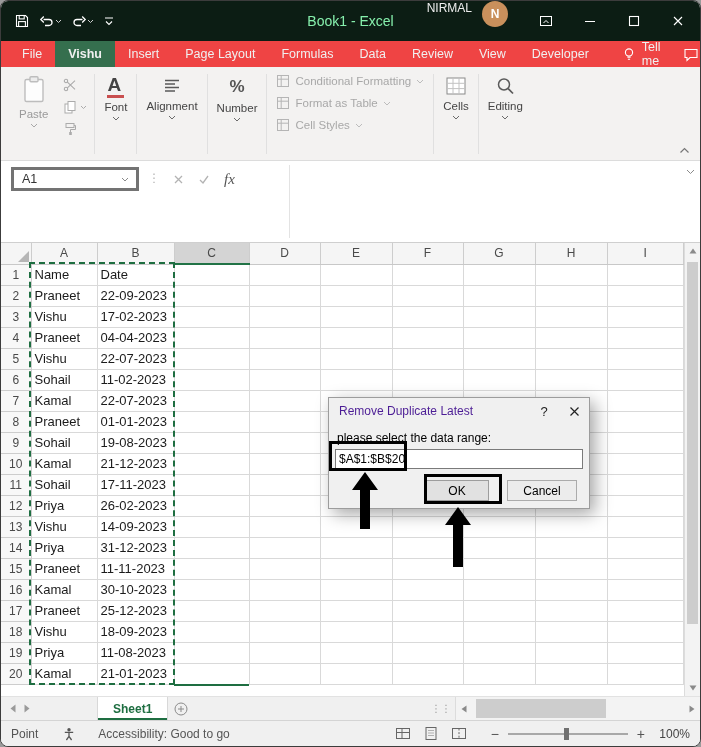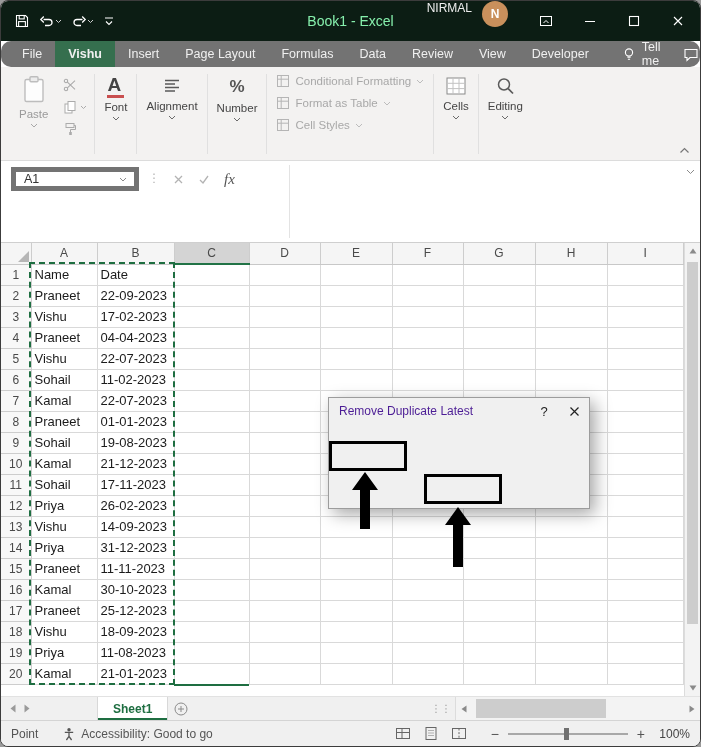--- a/index.html
+++ b/index.html
@@ -11,21 +11,21 @@
   .titlebar{height:40px;background:#0c1d14;display:flex;align-items:center;position:relative;color:#fff;}
   .qat{display:flex;align-items:center;padding-left:10px;gap:3px;z-index:2;}
   .qat .tbtn{display:flex;align-items:center;justify-content:center;height:30px;padding:0 3px;}
   .title-center{position:absolute;left:0;right:0;text-align:center;font-size:14px;color:#86efac;pointer-events:none;}
   .title-right{margin-left:auto;display:flex;align-items:flex-start;height:100%;z-index:2;}
   .user-name{font-size:12px;color:#eee;margin-right:10px;}
   .avatar{width:26px;height:26px;border-radius:50%;background:#c9905c;color:#fff;font-size:12px;font-weight:bold;display:flex;align-items:center;justify-content:center;margin-right:16px;}
   .win-btn{width:44px;height:100%;display:flex;align-items:center;justify-content:center;}
 
   
-  .tabrow{height:26px;background:#737373;display:flex;align-items:stretch;padding-left:8px;font-size:12.5px;color:#f0f0f0;border-radius:10px;}
+  .tabrow{height:26px;background:#ef4444;display:flex;align-items:stretch;padding-left:8px;font-size:12.5px;color:#f0f0f0;}
   .rtab{display:flex;align-items:center;padding:0 13px;cursor:default;white-space:nowrap;}
   .rtab.active{background:#356f4e;font-weight:bold;}
   .tellme{display:flex;align-items:center;gap:6px;margin-left:14px;padding:0 6px;}
   .tabrow-spacer{flex:1;}
   .comment-btn{display:flex;align-items:center;padding:0 16px;}
 
   
   .ribbon{height:94px;background:#f3f2f1;display:flex;align-items:stretch;padding:3px 4px 0 4px;position:relative;border-bottom:1px solid #dcdcdc;}
   .rgroup{display:flex;flex-direction:column;padding:0 5px;}
   .rgroup .gcontent{flex:1;display:flex;align-items:flex-start;gap:4px;}
@@ -37,21 +37,21 @@
   .smallcol{display:flex;flex-direction:column;gap:6px;padding-top:7px;}
   .smallbtn{display:flex;align-items:center;gap:3px;height:16px;padding:0 2px;}
   .style-item{display:flex;align-items:center;gap:5px;height:22px;padding:0 4px;font-size:11.5px;color:#a8a8a8;}
   .fontA{font-size:19px;font-weight:bold;color:#444;line-height:20px;}
   .fontA .bar{display:block;height:3px;width:17px;background:#c94f4f;margin-top:0px;}
   .pct{font-size:17px;color:#555;line-height:24px;font-weight:bold;}
   .collapse-ribbon{position:absolute;right:10px;bottom:6px;}
 
   
   .fbar{height:82px;background:#fff;border-bottom:1px solid #cfcfcf;position:relative;}
-  .namebox{position:absolute;left:10px;top:6px;width:128px;height:24px;border:5px solid #737373;display:flex;align-items:center;font-size:12.5px;color:#333;background:#fff;}
+  .namebox{position:absolute;left:10px;top:6px;width:128px;height:24px;border:3px solid #737373;display:flex;align-items:center;font-size:12.5px;color:#333;background:#fff;}
   .namebox .nb-text{flex:1;padding-left:8px;}
   .namebox .nb-chev{width:22px;display:flex;align-items:center;justify-content:center;}
   .fbar .dots{position:absolute;left:147px;top:10px;color:#b5b5b5;font-size:12px;}
   .fbar-btns{position:absolute;left:162px;top:6px;height:24px;display:flex;align-items:center;gap:14px;padding-left:10px;}
   .fx{font-family:"Liberation Serif",serif;font-style:italic;font-size:15px;color:#555;}
   .fbar .vdiv{position:absolute;left:288px;top:4px;bottom:4px;width:1px;background:#e3e3e3;}
   .formula-area{position:absolute;left:292px;top:4px;right:20px;bottom:4px;font-size:13px;color:#222;}
   .fbar-expand{position:absolute;right:5px;top:8px;}
 
   
@@ -79,21 +79,21 @@
   .addsheet{width:26px;display:flex;align-items:center;justify-content:center;}
   .tabbar-spacer{flex:1;}
   .splitter{display:flex;align-items:center;padding:0 4px;color:#9a9a9a;font-size:10px;}
   .hscroll{width:245px;display:flex;align-items:stretch;background:#f3f3f3;border-left:1px solid #dcdcdc;}
   .hscroll .sbtn{width:16px;display:flex;align-items:center;justify-content:center;}
   .hscroll .track{flex:1;position:relative;}
   .hscroll .thumb{position:absolute;top:2px;bottom:2px;left:4px;width:130px;background:#cdcdcd;}
 
   
   .statusbar{height:26px;background:#f0f0f0;border-top:1px solid #d4d4d4;display:flex;align-items:center;font-size:12px;color:#555;padding:0 10px;gap:10px;}
-  .acc{display:flex;align-items:center;gap:5px;margin-left:14px;}
+  .acc{display:flex;align-items:center;gap:22px;margin-left:14px;}
   .status-spacer{flex:1;}
   .viewbtns{display:flex;align-items:center;gap:12px;margin-right:14px;}
   .zoom{display:flex;align-items:center;gap:9px;}
   .zoomtrack{position:relative;width:120px;height:2px;background:#a8a8a8;}
   .zoomtick{position:absolute;left:50%;top:-3px;width:1px;height:8px;background:#a8a8a8;}
   .zoomthumb{position:absolute;left:56px;top:-5px;width:5px;height:12px;background:#707070;}
   .zoomsign{font-size:14px;color:#555;line-height:12px;}
   .zoomlabel{width:36px;text-align:right;color:#444;}
 
   
@@ -835,20 +835,28 @@
       <span class="t">Remove Duplicate Latest</span>
       <span class="dlg-tbtn">?</span>
       <span class="dlg-tbtn">
           <span>
             <svg width="11" height="11" viewBox="0 0 11 11">
               <path d="M1.5 1.5 L9.5 9.5 M9.5 1.5 L1.5 9.5" stroke="#222" stroke-width="1.2"></path>
             </svg>
           </span>
         </span>
     </div>
+    <div class="dlg-body">
+      <div class="dlg-label">please select the data range:</div>
+      <input class="dlg-input" value="$A$1:$B$20" style="">
+      <div class="dlg-buttons">
+        <button class="dlg-btn ok">OK</button>
+        <button class="dlg-btn cancel">Cancel</button>
+      </div>
+    </div>
   </div>
 
   <div class="anno-rect range"></div>
   <div class="anno-rect ok"></div>
   <span class="anno-arrow a1">
       <svg width="26" height="57" viewBox="0 0 26 57">
         <path d="M13 0 L26 18 L18 18 L18 57 L8 57 L8 18 L0 18 Z" fill="#000"></path>
       </svg>
     </span>
   <span class="anno-arrow a2">

